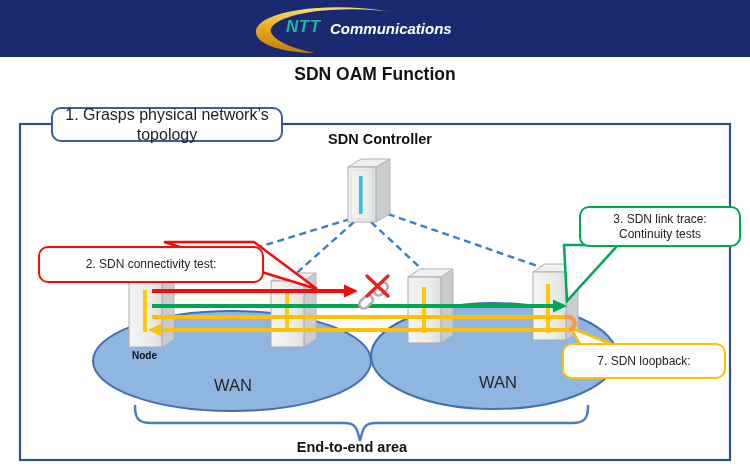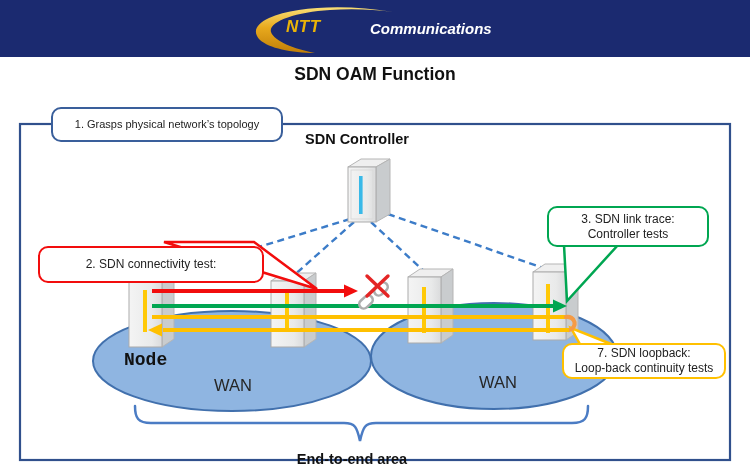--- a/index.html
+++ b/index.html
@@ -2,43 +2,43 @@
 <html><head>
 <meta charset="utf-8">
 <style>
   html,body{margin:0;padding:0;background:#fff;}
   .page{position:relative;width:750px;height:469px;overflow:hidden;background:#fff;
         font-family:"Liberation Sans", sans-serif;}
   
   .header{position:absolute;left:0;top:0;width:750px;height:57px;background:#1B2A70;}
   .logo{position:absolute;left:253px;top:2px;width:200px;height:53px;}
   .logo svg{position:absolute;left:0;top:0;}
-  .logo-ntt{position:absolute;left:33px;top:15px;color:#eab308;font-style:italic;font-weight:bold;
+  .logo-ntt{position:absolute;left:33px;top:15px;color:#14b8a6;font-style:italic;font-weight:bold;
             font-size:17px;letter-spacing:.5px;}
   .logo-comm{position:absolute;left:77px;top:18px;color:#fff;font-style:italic;font-weight:600;
-             font-size:15px;margin-left:40px;}
+             font-size:15px;}
   .title{position:absolute;left:0;top:64px;width:750px;text-align:center;
          font-size:17.5px;font-weight:bold;color:#111;}
   
   .gfx{position:absolute;left:0;top:0;z-index:1;}
   
   .callout{position:absolute;z-index:2;background:#fff;border-radius:10px;
            display:flex;flex-direction:column;justify-content:center;align-items:center;
            font-size:12px;line-height:1.25;color:#222;text-align:center;}
-  .c1{left:51px;top:107px;width:228px;height:31px;border:2.5px solid #3A5F9B;font-size:11px;}
+  .c1{left:51px;top:107px;width:228px;height:31px;border:2.5px solid #3A5F9B;font-size:16px;}
   .c2{left:38px;top:206px;width:222px;height:33px;border:2.5px solid #F20D0D;margin-top:40px;}
-  .c3{left:547px;top:206px;width:158px;height:37px;border:2.5px solid #00A651;}
+  .c3{left:579px;top:206px;width:158px;height:37px;border:2.5px solid #00A651;}
   .c4{left:562px;top:343px;width:160px;height:32px;border:2.5px solid #FFC000;}
   
   .lbl{position:absolute;z-index:2;color:#111;}
-  .lbl-controller{left:305px;top:131px;width:150px;text-align:left;font-weight:bold;font-size:14.5px;}
-  .lbl-node{left:124px;top:350px;width:50px;font-weight:bold;font-size:18px;font-family:Liberation Mono, monospace;}
+  .lbl-controller{left:305px;top:131px;width:150px;text-align:center;font-weight:bold;font-size:14.5px;}
+  .lbl-node{left:132px;top:350px;width:50px;font-weight:bold;font-size:10px;}
   .lbl-wan-l{left:201px;top:376px;width:64px;text-align:center;font-size:16.5px;color:#262626;}
   .lbl-wan-r{left:466px;top:373px;width:64px;text-align:center;font-size:16.5px;color:#262626;}
-  .lbl-e2e{left:252px;top:451px;width:200px;text-align:center;font-weight:bold;font-size:14.5px;}
+  .lbl-e2e{left:252px;top:439px;width:200px;text-align:center;font-weight:bold;font-size:14.5px;}
 </style>
 </head>
 <body>
 
 <div class="page">
 
   <div class="header">
     <div class="logo">
       <svg width="200" height="53" viewBox="0 0 200 53">
         <defs>
@@ -143,25 +143,24 @@
   </svg>
 
   <div class="callout c1">
     <span>1. Grasps physical network’s topology</span>
   </div>
   <div class="callout c2">
     <span>2. SDN connectivity test:</span>
   </div>
   <div class="callout c3">
     <span>3. SDN link trace:</span>
-    <span>Controller tests</span>
+    <span>Continuity tests</span>
   </div>
   <div class="callout c4">
     <span>7. SDN loopback:</span>
-    <span>Loop-back continuity tests</span>
   </div>
 
   <div class="lbl lbl-controller">SDN Controller</div>
   <div class="lbl lbl-node">Node</div>
   <div class="lbl lbl-wan-l">WAN</div>
   <div class="lbl lbl-wan-r">WAN</div>
   <div class="lbl lbl-e2e">End-to-end area</div>
 
 </div>
 

